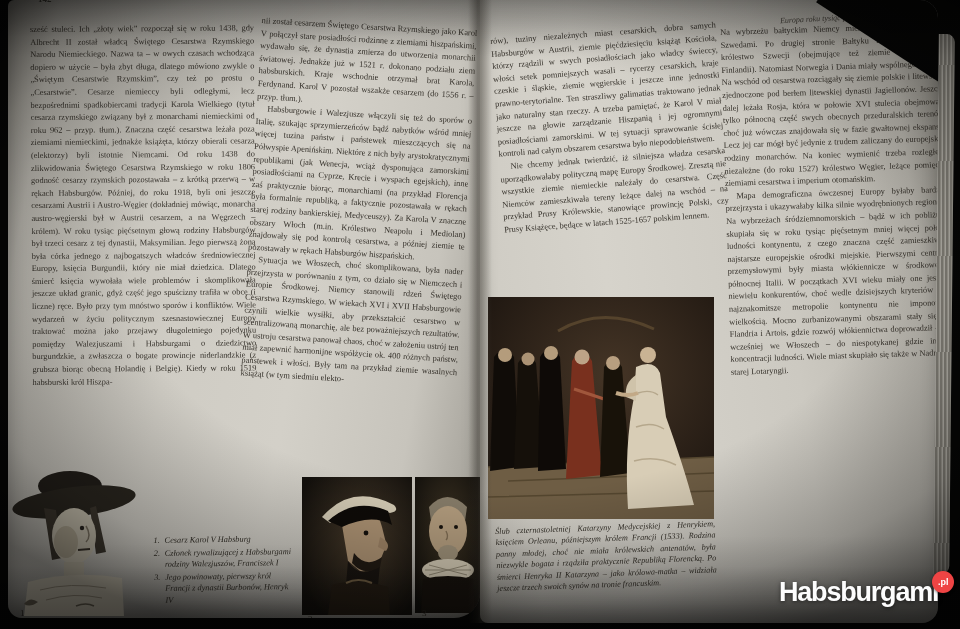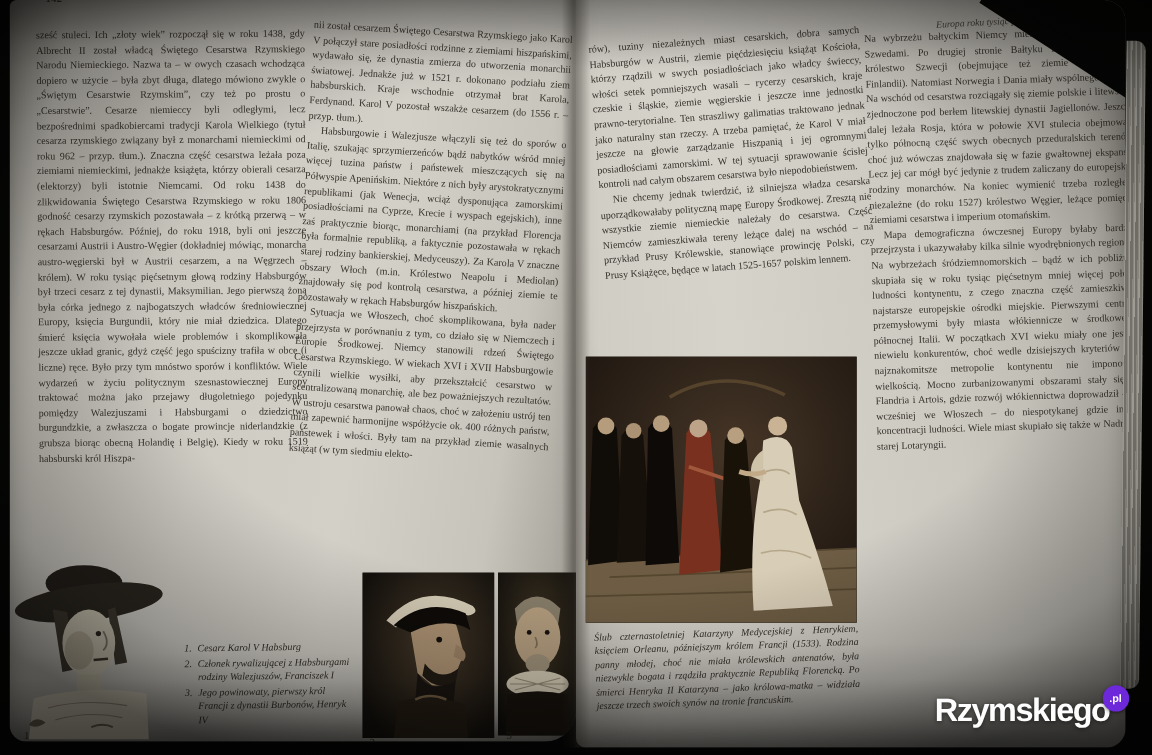--- a/index.html
+++ b/index.html
@@ -50,21 +50,21 @@
     transform:rotate(-2deg);transform-origin:left top;}
   
   .vignette{position:absolute;inset:0;pointer-events:none;z-index:8;
     background:
       radial-gradient(ellipse 70% 62% at 52% 44%,rgba(0,0,0,0) 55%,rgba(0,0,0,.28) 84%,rgba(0,0,0,.55) 100%),
       linear-gradient(180deg,rgba(0,0,0,.20) 0,rgba(0,0,0,0) 9%,rgba(0,0,0,0) 90%,rgba(0,0,0,.30) 100%);}
   .watermark{position:absolute;left:779px;top:577px;z-index:9;}
   .wm-text{font-family:"Liberation Sans",sans-serif;font-weight:bold;font-size:27px;letter-spacing:-1.2px;
     color:#fdfdfd;text-shadow:0 1px 4px rgba(0,0,0,.55);}
   .wm-badge{position:absolute;right:-16px;top:-6px;width:22px;height:22px;border-radius:50%;
-    background:#6d28d9;color:#fff;font-family:"Liberation Sans",sans-serif;font-weight:bold;font-size:9px;
+    background:#ef4444;color:#fff;font-family:"Liberation Sans",sans-serif;font-weight:bold;font-size:9px;
     display:flex;align-items:center;justify-content:center;box-shadow:0 1px 3px rgba(0,0,0,.5);}
 </style>
 </head>
 <body>
 
 <div class="scene">
 
   <div class="page page-left">
     <div class="pgnum-cropped">142</div>
 
@@ -210,17 +210,17 @@
     </div>
 
     <div class="painting-caption">Ślub czternastoletniej Katarzyny Medycejskiej z Henrykiem, księciem Orleanu, późniejszym królem Francji (1533). Rodzina panny młodej, choć nie miała królewskich antenatów, była niezwykle bogata i rządziła praktycznie Republiką Florencką. Po śmierci Henryka II Katarzyna – jako królowa-matka – widziała jeszcze trzech swoich synów na tronie francuskim.</div>
   </div>
 
   <div class="spine"></div>
   <div class="fan"></div>
   <div class="vignette"></div>
 
   <div class="watermark">
-    <span class="wm-text">Rzymskiego</span>
+    <span class="wm-text">Habsburgami</span>
     <span class="wm-badge">.pl</span>
   </div>
 
 </div>
 
 </body></html>

